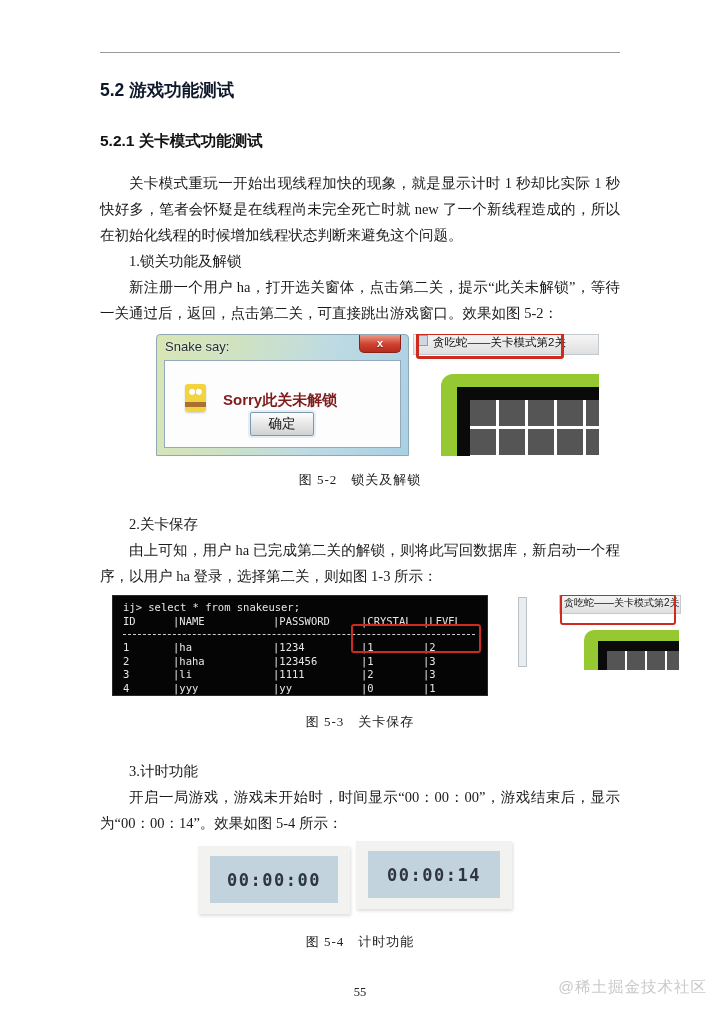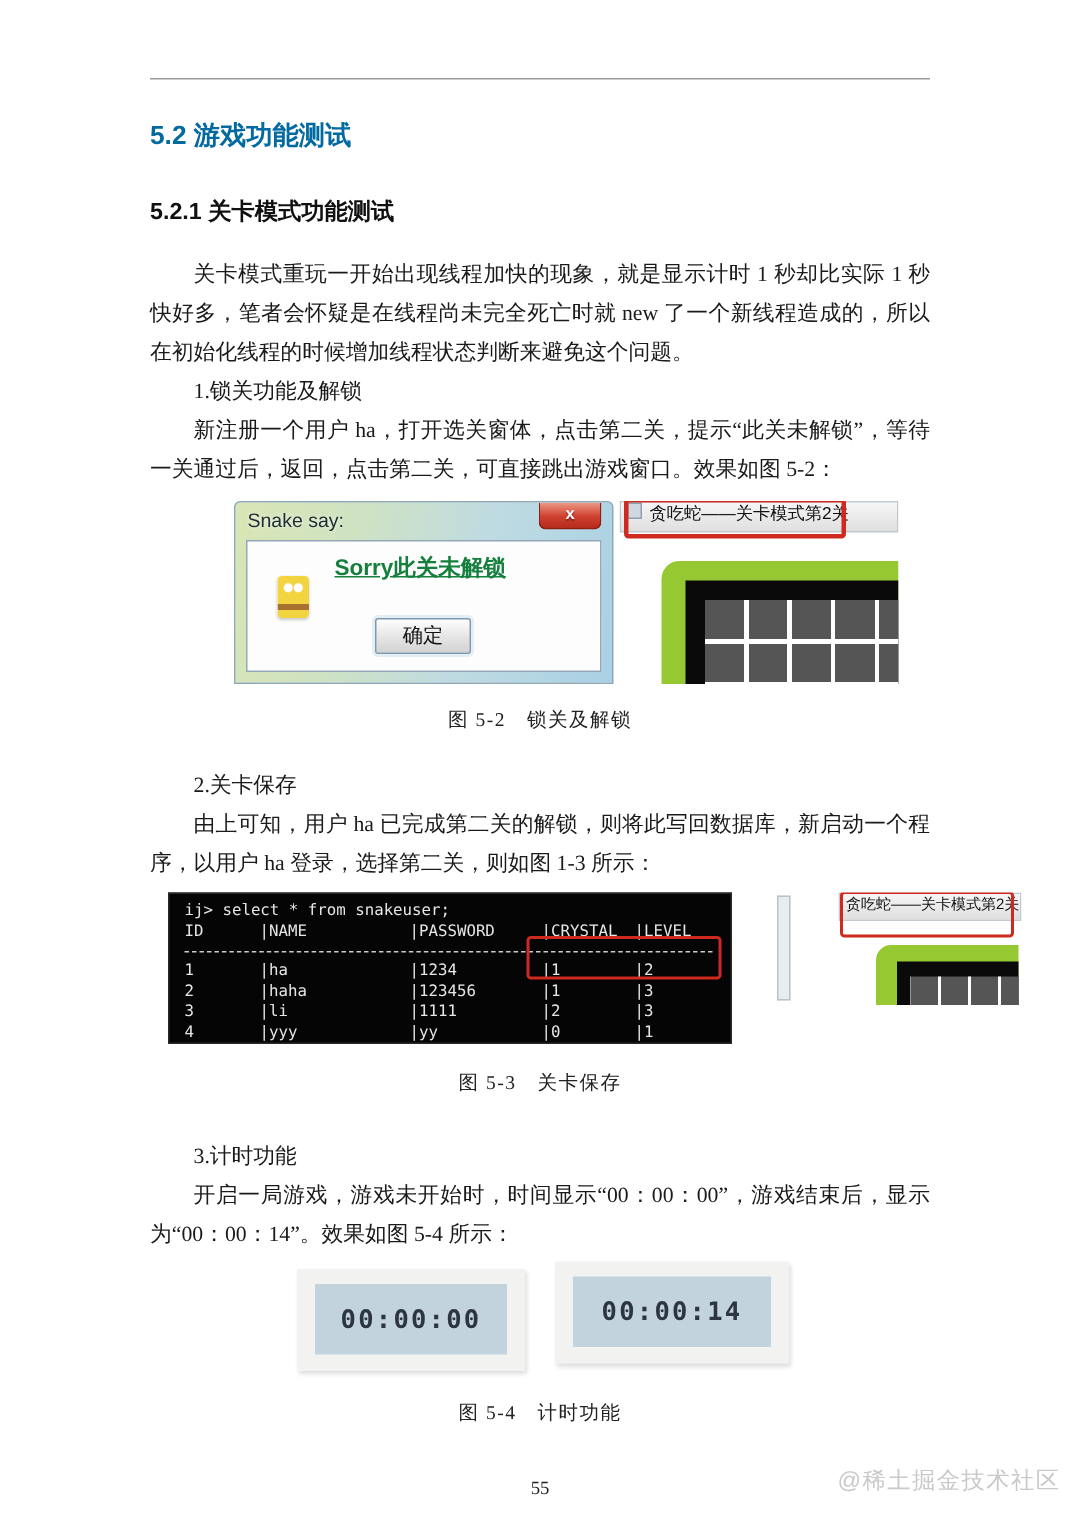--- a/index.html
+++ b/index.html
@@ -6,21 +6,21 @@
   html,body { background:#ffffff; }
   .page {
     position:relative; width:720px; height:1019px; margin:0 auto;
     background:#ffffff; overflow:hidden;
     font-family:"Liberation Serif","DejaVu Serif",serif; color:#1a1a1a;
     padding:42px 100px 0;
   }
   .doc-header { text-align:center; font-size:13.5px; color:#333; letter-spacing:1px; }
   .header-rule { border:none; border-top:1.5px solid #9a9a9a; margin-top:10px; }
   .h1 { margin-top:25px; font-family:"Liberation Sans","DejaVu Sans",sans-serif;
-        font-weight:bold; font-size:17.5px; color:#0369a1; }
+        font-weight:bold; font-size:17.5px; color:#0f172a; }
   .h2 { margin-top:29px; font-family:"Liberation Sans","DejaVu Sans",sans-serif;
         font-weight:bold; font-size:15.5px; color:#111; }
   .body-p { margin-top:18px; font-size:14.5px; line-height:26px; text-align:justify;
             text-indent:2em; color:#1a1a1a; }
   .body-p.cont { margin-top:0; }
   .list-line { font-size:14.5px; line-height:26px; text-indent:2em; }
   .caption { text-align:center; font-size:13px; color:#222; letter-spacing:1px; }
 
   
   .fig52 { display:flex; gap:4px; margin:8px 0 0 56px; height:122px; }
@@ -39,22 +39,22 @@
   .dlg-body { position:absolute; left:7px; right:7px; top:25px; bottom:7px;
     background:#fdfdfd; border:1px solid #93a8b8; }
   .sponge { position:absolute; left:20px; top:23px; width:21px; height:28px; border-radius:3px;
     background:
       radial-gradient(circle at 34% 28%, #ffffff 2.6px, rgba(0,0,0,0) 3.4px),
       radial-gradient(circle at 66% 28%, #ffffff 2.6px, rgba(0,0,0,0) 3.4px),
       radial-gradient(circle at 34% 28%, #2b2b2b 1.2px, rgba(0,0,0,0) 1.8px),
       radial-gradient(circle at 66% 28%, #2b2b2b 1.2px, rgba(0,0,0,0) 1.8px),
       linear-gradient(#f2d441 0 66%, #a9712f 66% 82%, #f2d441 82% 100%);
     box-shadow:0 1px 2px #00000033; }
-  .dlg-msg { position:absolute; left:58px; top:8px; font-size:15px; font-weight:bold;
-    color:#15803d; font-family:"Liberation Sans",sans-serif;text-decoration:underline; }
+  .dlg-msg { position:absolute; left:58px; top:30px; font-size:15px; font-weight:bold;
+    color:#7f1d1d; font-family:"Liberation Sans",sans-serif; }
   .ok-btn { position:absolute; left:85px; bottom:11px; width:64px; height:24px;
     background:linear-gradient(#fefefe,#e9e9e9 45%,#d2d2d2);
     border:1px solid #7d97ad; box-shadow:0 0 0 2px #e4eef5; border-radius:2px;
     font-size:13.5px; color:#111; text-align:center; line-height:22px; }
 
   .shot52 { position:relative; width:186px; height:122px; flex:0 0 auto; overflow:hidden; }
   .win-titlebar { position:relative; height:21px; width:100%;
     background:linear-gradient(#f6f6f6,#dfdfdf); border:1px solid #c2c9cf;
     display:flex; align-items:flex-start; padding-left:4px;
     font-family:"Liberation Sans",sans-serif; font-size:11.5px; color:#111; white-space:nowrap; }
@@ -92,21 +92,21 @@
   .rb53b { left:0px; top:-2px; width:116px; height:31px; border-width:2.5px; }
   .mini-game { position:absolute; left:25px; top:35px; width:95px; height:40px;
     background:#96c832; border-radius:10px 0 0 0; overflow:hidden; }
   .mini-black { position:absolute; left:14px; top:11px; right:-3px; bottom:-3px; background:#0a0a0a; }
   .mini-cells { position:absolute; left:9px; top:10px; right:0; bottom:-3px;
     background-color:#555555;
     background-image:repeating-linear-gradient(to right, rgba(0,0,0,0) 0 18px, #ffffff 18px 20px); }
   .fig53-caption { margin-top:17px; }
 
   
-  .fig54 { display:flex; gap:20px; margin:10px 0 0 98px; height:74px; align-items:flex-start; }
+  .fig54 { display:flex; gap:6px; margin:10px 0 0 98px; height:74px; align-items:flex-start; }
   .timer-outer { width:152px; height:68px; background:#f2f2f0;
     box-shadow:1px 2px 3px #00000022; position:relative; }
   .timer-outer.second { width:156px; margin-top:-5px; }
   .timer-inner { position:absolute; left:12px; right:12px; top:10px; bottom:11px;
     background:#c2d3de; display:flex; align-items:center; justify-content:center; }
   .timer-digits { font-family:"DejaVu Sans Mono","Liberation Mono",monospace;
     font-weight:bold; font-size:17px; letter-spacing:1.5px; color:#2c3540; }
   .fig54-caption { margin-top:13px; }
 
   .page-num { margin-top:34px; text-align:center; font-size:12.5px; color:#222; }

